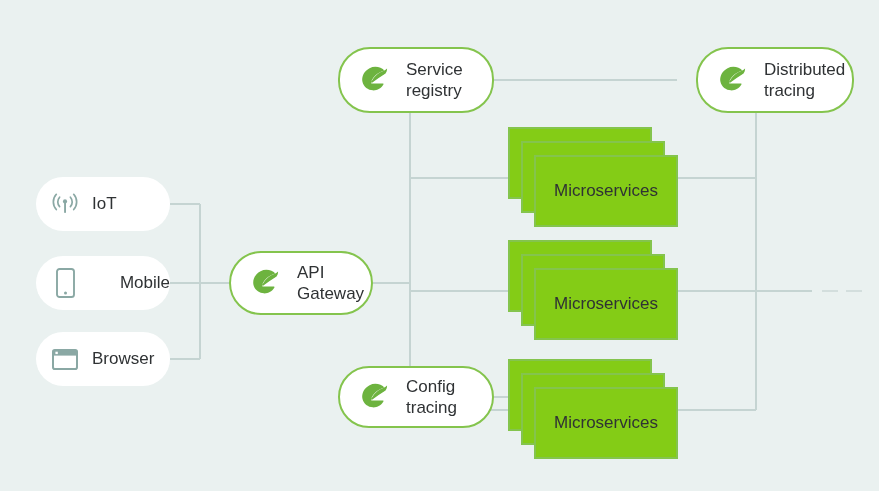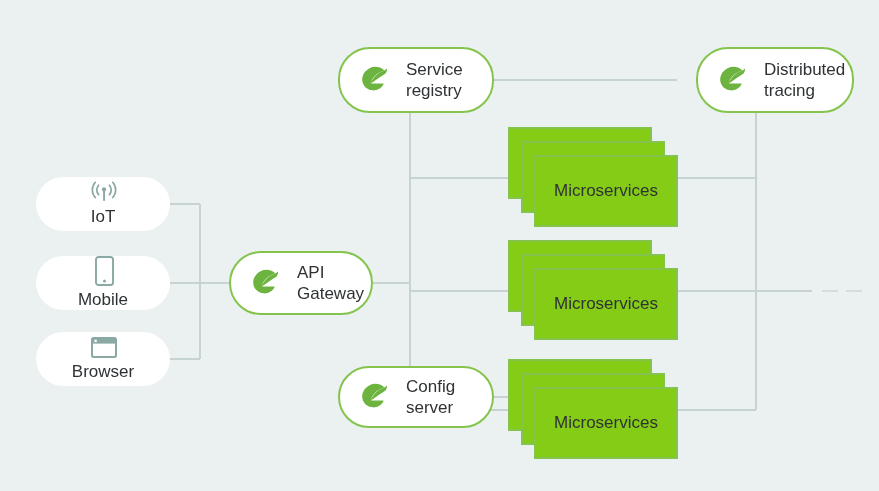--- a/index.html
+++ b/index.html
@@ -36,21 +36,20 @@
     box-sizing: border-box;
     display: flex;
     align-items: center;
     border-radius: 32px;
   }
   .node.bordered {
     border: 2px solid #84c44d;
   }
   .node.plain {
     border: none;
-    flex-direction: column;
   }
   .node-label {
     color: #2f3234;
     font-size: 17px;
     line-height: 1.25;
     white-space: pre-line;
   }
   
   .spring-logo {
     flex: 0 0 auto;
@@ -217,21 +216,21 @@
 
   <div class="node bordered" style="left:338px; top:366px; width:156px; height:62px;">
     <span class="spring-logo">
       <svg width="34" height="34" viewBox="0 0 40 40">
         <path d="M31.5 9.5c-4.4-5.2-12-6.3-17.9-3.4C7.4 9.2 3.8 16 5.3 22.4c1.3 5.6 6.5 9.6 12.2 9.8 5.1.2 10-2.6 12.4-7 .3-.5 0-1.2-.6-1.2-4.3.1-8.7.3-13 .2-.8 0-1.1-1-.5-1.5 5-3.7 10.3-7 15.5-10.4.8-.5 1-1.6.2-2.8z" fill="#6db33f"></path>
         <path d="M33.8 7.1c-.5 1.5-1.3 2.8-2.3 4-5.3 3.5-10.7 6.9-15.8 10.7 2.3-6.1 8-10.6 14.3-12.6 1.3-.4 2.6-1.2 3.8-2.1z" fill="#ffffff" opacity="0.92"></path>
         <path d="M34.2 6.6c-1 1.2-2.3 2.1-3.7 2.6-6.6 2.2-12.5 7-14.7 13.6-.1.4.4.7.7.4 5-3.9 10.5-7.3 15.9-10.8 1.2-1.5 1.9-3.7 1.8-5.8z" fill="#6db33f"></path>
       </svg>
     </span>
     <span class="node-label">Config
-server</span>
+tracing</span>
   </div>
 
   <div class="stack" style="left:508px; top:127px;">
     <div class="card back2"></div>
     <div class="card back1"></div>
     <div class="card front">
       <span class="node-label">Microservices</span>
     </div>
   </div>
 

